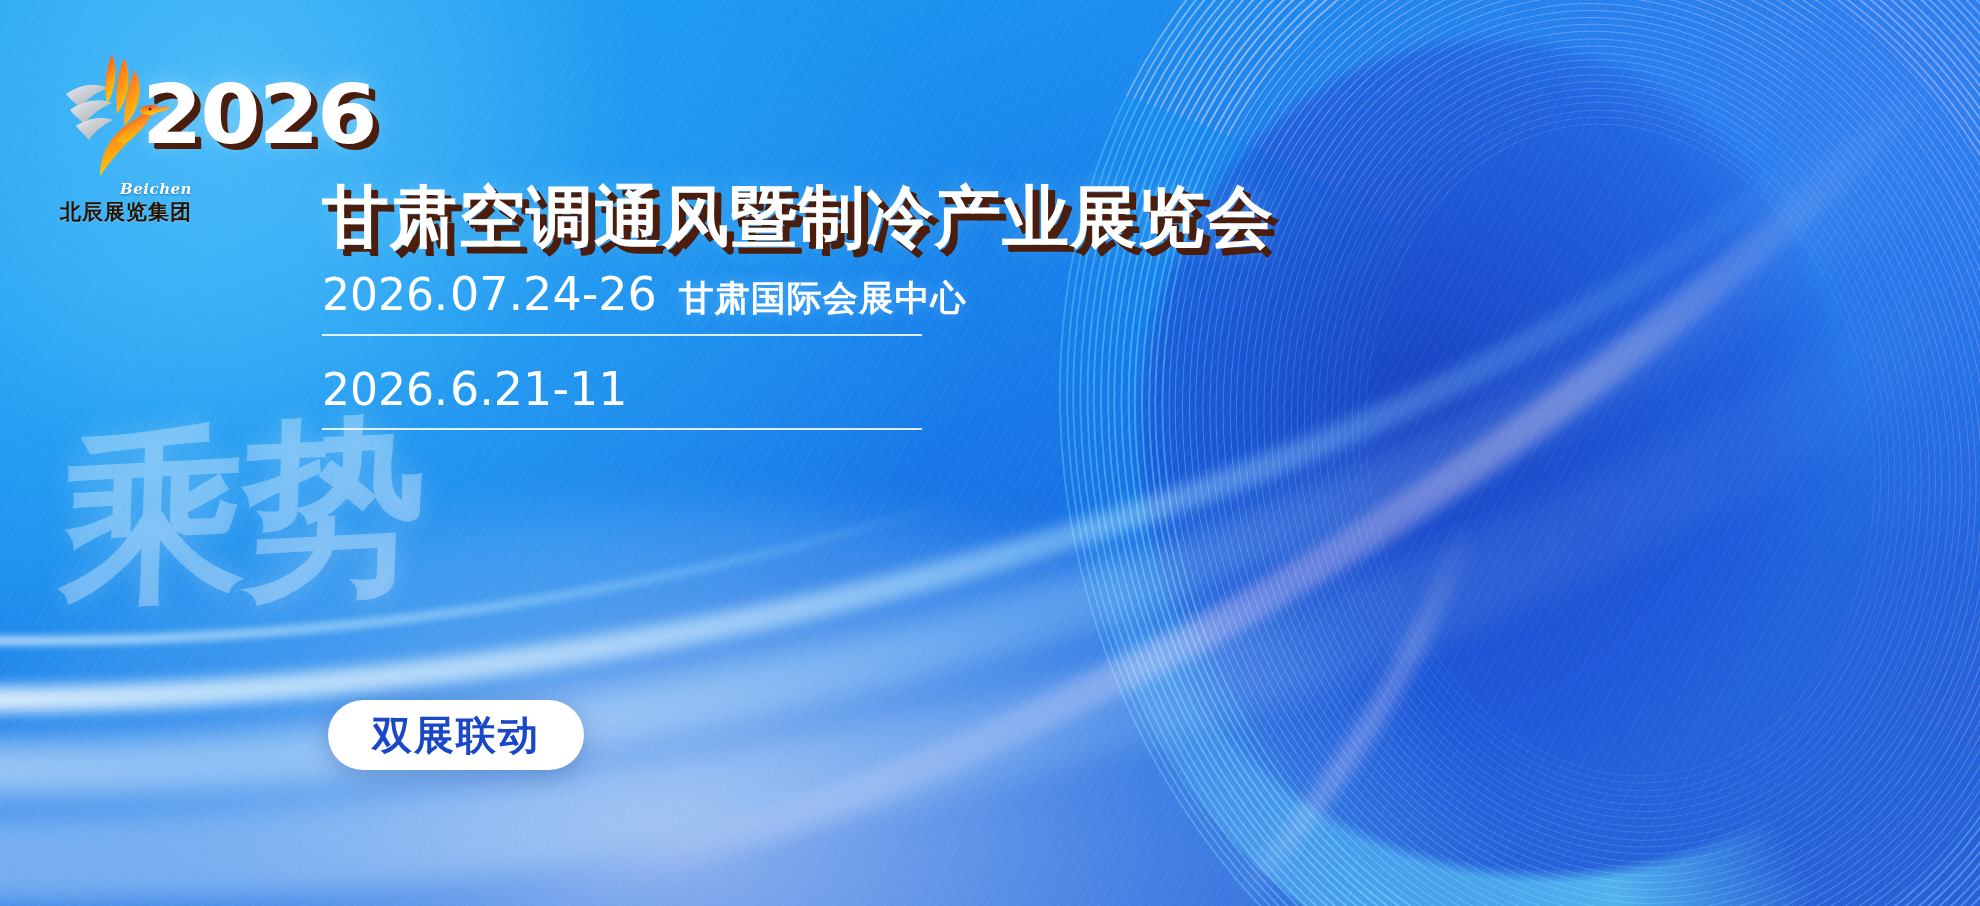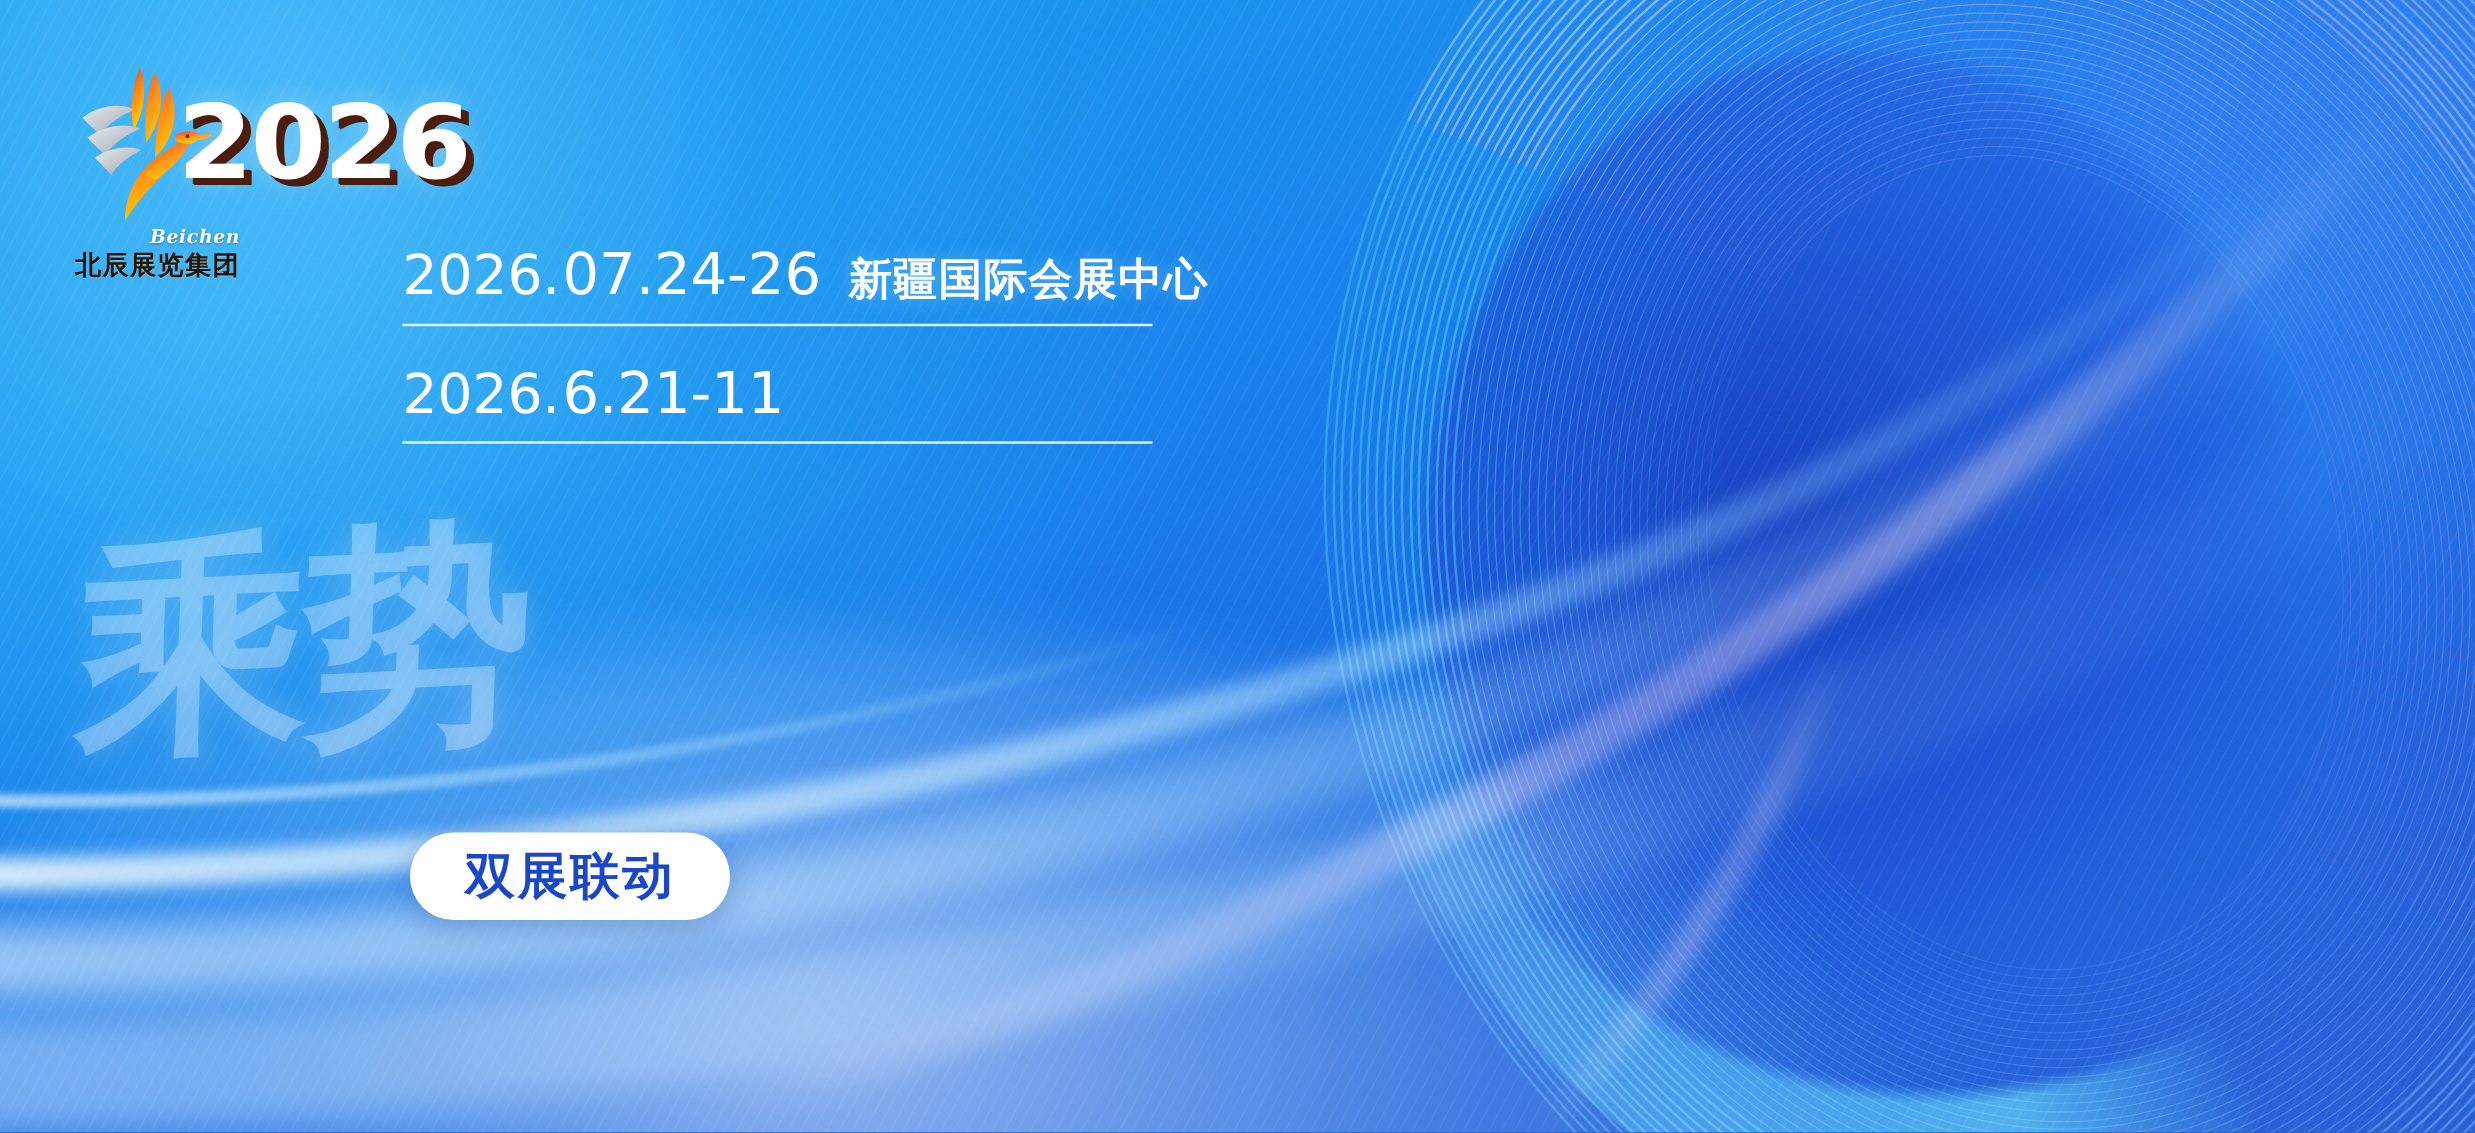--- a/index.html
+++ b/index.html
@@ -237,21 +237,21 @@
     font-size:35px;
     color:#ffffff;
     margin-left:22px;
     letter-spacing:1px;
     text-shadow:0 0 14px rgba(120,200,255,.55);
   }
 
   
   .pill{
     position:absolute;
-    left:328px; top:666px;
+    left:328px; top:700px;
     display:inline-flex;
     align-items:center;
     justify-content:flex-start;
     padding:15px 44px;
     border-radius:44px;
     background:#ffffff;
     box-shadow:0 6px 24px rgba(10,50,130,.28);
   }
   .pill span{
     font-family:"DejaVu Sans","Liberation Sans",sans-serif;
@@ -404,24 +404,25 @@
     </div>
   </div>
 
   <div class="year">2026</div>
 
   <div class="watermark">乘势</div>
 
   <div class="content">
 
     <div class="show-block">
+      <div class="show-title">甘肃空调通风暨制冷产业展览会</div>
       <div class="show-meta">
         <span class="meta-year">2026.</span>
         <span class="meta-date">07.24-26</span>
-        <span class="meta-venue">新疆国际会展中心</span>
+        <span class="meta-venue">甘肃国际会展中心</span>
       </div>
     </div>
 
     <div class="show-block">
       <div class="show-meta">
         <span class="meta-year">2026.</span>
         <span class="meta-date">6.21-11</span>
       </div>
     </div>
 

